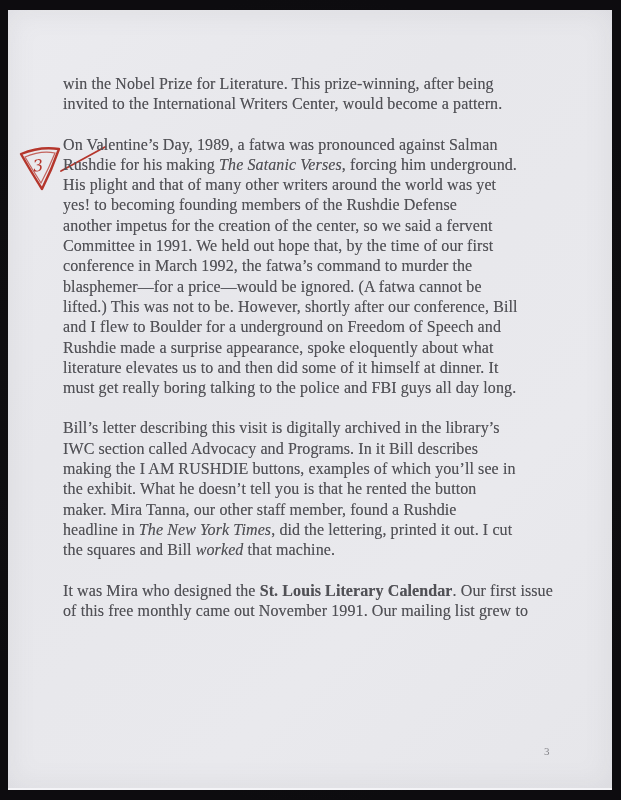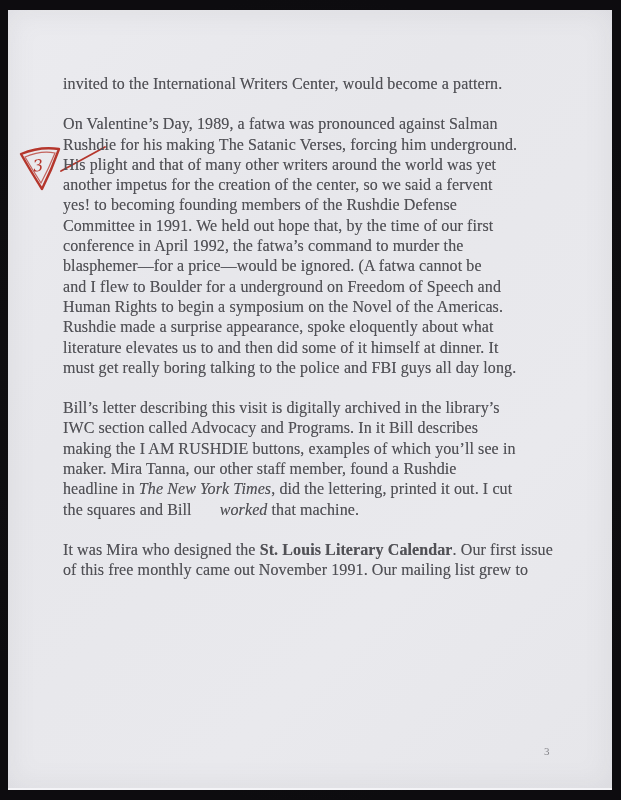--- a/index.html
+++ b/index.html
@@ -61,44 +61,46 @@
 
   <svg class="annotation" viewBox="0 0 100 64" aria-hidden="true">
     <path d="M7 14 Q26 6 45 9 Q38 29 28 49 Q16 30 7 14 Z" fill="none" stroke="#b5362c" stroke-width="2.4" stroke-linejoin="round"></path>
     <path d="M11 17 Q27 10 41 13 Q35 28 27 43 Q18 29 11 17 Z" fill="none" stroke="#b5362c" stroke-width="1.2" opacity="0.75"></path>
     <text x="19" y="31" fill="#b5362c" transform="rotate(-8 24 26)">3</text>
     <path d="M47 31 L91 7" stroke="#b5362c" stroke-width="1.8" stroke-linecap="round"></path>
   </svg>
 
   <div class="doc-text">
       <p>
+        <span class="line"><span>win the Nobel Prize for Literature. This prize-winning, after being</span></span>
         <span class="line"><span>invited to the International Writers Center, would become a pattern.</span></span>
       </p>
       <p>
         <span class="line"><span>On Valentine’s Day, 1989, a fatwa was pronounced against Salman</span></span>
-        <span class="line"><span>Rushdie for his making </span><span style="">The Satanic Verses</span><span>, forcing him underground.</span></span>
+        <span class="line"><span>Rushdie for his making </span><span style="font-style: italic;">The Satanic Verses</span><span>, forcing him underground.</span></span>
         <span class="line"><span>His plight and that of many other writers around the world was yet</span></span>
+        <span class="line"><span>yes! to becoming founding members of the Rushdie Defense</span></span>
         <span class="line"><span>another impetus for the creation of the center, so we said a fervent</span></span>
-        <span class="line"><span>yes! to becoming founding members of the Rushdie Defense</span></span>
         <span class="line"><span>Committee in 1991. We held out hope that, by the time of our first</span></span>
-        <span class="line"><span>conference in April 1992, the fatwa’s command to murder the</span></span>
+        <span class="line"><span>conference in March 1992, the fatwa’s command to murder the</span></span>
         <span class="line"><span>blasphemer—for a price—would be ignored. (A fatwa cannot be</span></span>
+        <span class="line"><span>lifted.) This was not to be. However, shortly after our conference, Bill</span></span>
         <span class="line"><span>and I flew to Boulder for a underground on Freedom of Speech and</span></span>
-        <span class="line"><span>Human Rights to begin a symposium on the Novel of the Americas.</span></span>
         <span class="line"><span>Rushdie made a surprise appearance, spoke eloquently about what</span></span>
         <span class="line"><span>literature elevates us to and then did some of it himself at dinner. It</span></span>
         <span class="line"><span>must get really boring talking to the police and FBI guys all day long.</span></span>
       </p>
       <p>
         <span class="line"><span>Bill’s letter describing this visit is digitally archived in the library’s</span></span>
         <span class="line"><span>IWC section called Advocacy and Programs. In it Bill describes</span></span>
         <span class="line"><span>making the I AM RUSHDIE buttons, examples of which you’ll see in</span></span>
+        <span class="line"><span>the exhibit. What he doesn’t tell you is that he rented the button</span></span>
         <span class="line"><span>maker. Mira Tanna, our other staff member, found a Rushdie</span></span>
         <span class="line"><span>headline in </span><span style="font-style: italic;">The New York Times</span><span>, did the lettering, printed it out. I cut</span></span>
-        <span class="line"><span>the squares and Bill </span><span style="font-style: italic; margin-left: 24px;">worked</span><span> that machine.</span></span>
+        <span class="line"><span>the squares and Bill </span><span style="font-style: italic;">worked</span><span> that machine.</span></span>
       </p>
       <p>
         <span class="line"><span>It was Mira who designed the </span><span style="font-weight: bold;">St. Louis Literary Calendar</span><span>. Our first issue</span></span>
         <span class="line"><span>of this free monthly came out November 1991. Our mailing list grew to</span></span>
       </p>
     </div>
 
   <div class="page-number">3</div>
 </div>
 

